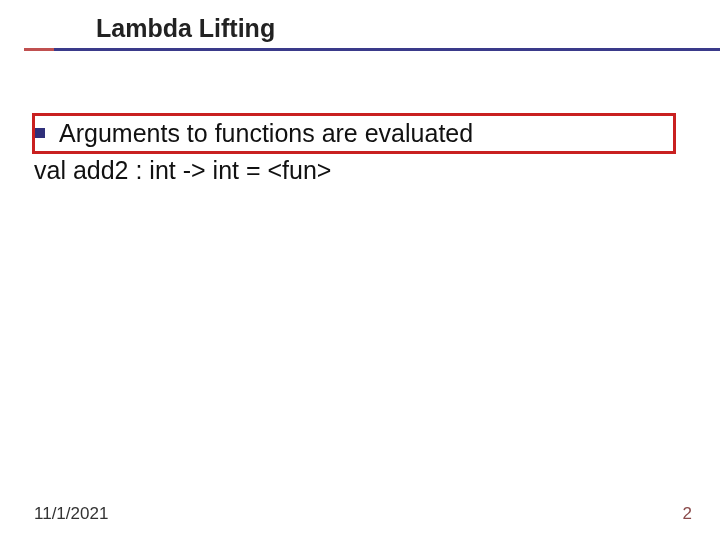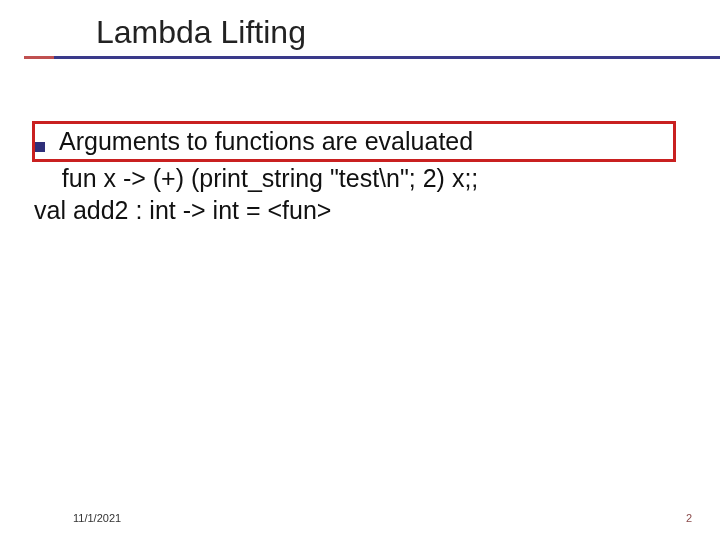--- a/index.html
+++ b/index.html
@@ -9,24 +9,24 @@
     background: #ffffff;
     font-family: Verdana, Geneva, sans-serif;
     position: relative;
     overflow: hidden;
   }
   .header {
     position: relative;
     padding: 14px 0 8px 0;
   }
   .title {
-    font-size: 32px;
+    font-size: 25px;
     color: #222;
     padding-left: 96px;
-    font-weight: 400;
+    font-weight: 700;
   }
   .header-line {
     position: absolute;
     bottom: 0;
     left: 0;
     right: 0;
     height: 3px;
   }
   .line-accent {
     position: absolute;
@@ -43,21 +43,21 @@
     background: #3a3a8a;
   }
   .content {
     padding: 62px 18px 0 34px;
     font-size: 25px;
     line-height: 1.3;
     color: #111;
   }
   .bullet-line {
     display: flex;
-    align-items: center;
+    align-items: flex-start;
   }
   .bullet {
     display: inline-block;
     width: 10px;
     height: 10px;
     background: #2f2f7a;
     margin-right: 14px;
     margin-top: 11px;
     flex-shrink: 0;
   }
@@ -73,23 +73,22 @@
   .code-line {
     white-space: pre;
   }
   .footer {
     position: absolute;
     bottom: 16px;
     left: 34px;
     right: 28px;
     display: flex;
     justify-content: space-between;
-    font-size: 11px;
+    font-size: 17px;
     color: #333;
-    margin-left: 39px;
   }
   .page-num {
     color: #8a4a4a;
   }
 </style>
 </head>
 <body>
 
 <div class="header">
   <div class="title">Lambda Lifting</div>
@@ -101,20 +100,19 @@
 
 <div class="content">
   <div class="highlight-box">
     <div class="bullet-line">
       <span class="bullet"></span>
       <div class="bullet-text-wrap">
         <div>Arguments to functions are evaluated</div>
       </div>
     </div>
   </div>
-  <div class="code-line">    fun x -&gt; (+) (print_string "test\n"; 2) x;;</div>
   <div class="code-line">val add2 : int -&gt; int = &lt;fun&gt;</div>
 </div>
 
 <div class="footer">
   <span>11/1/2021</span>
   <span class="page-num">2</span>
 </div>
 
 </body></html>

